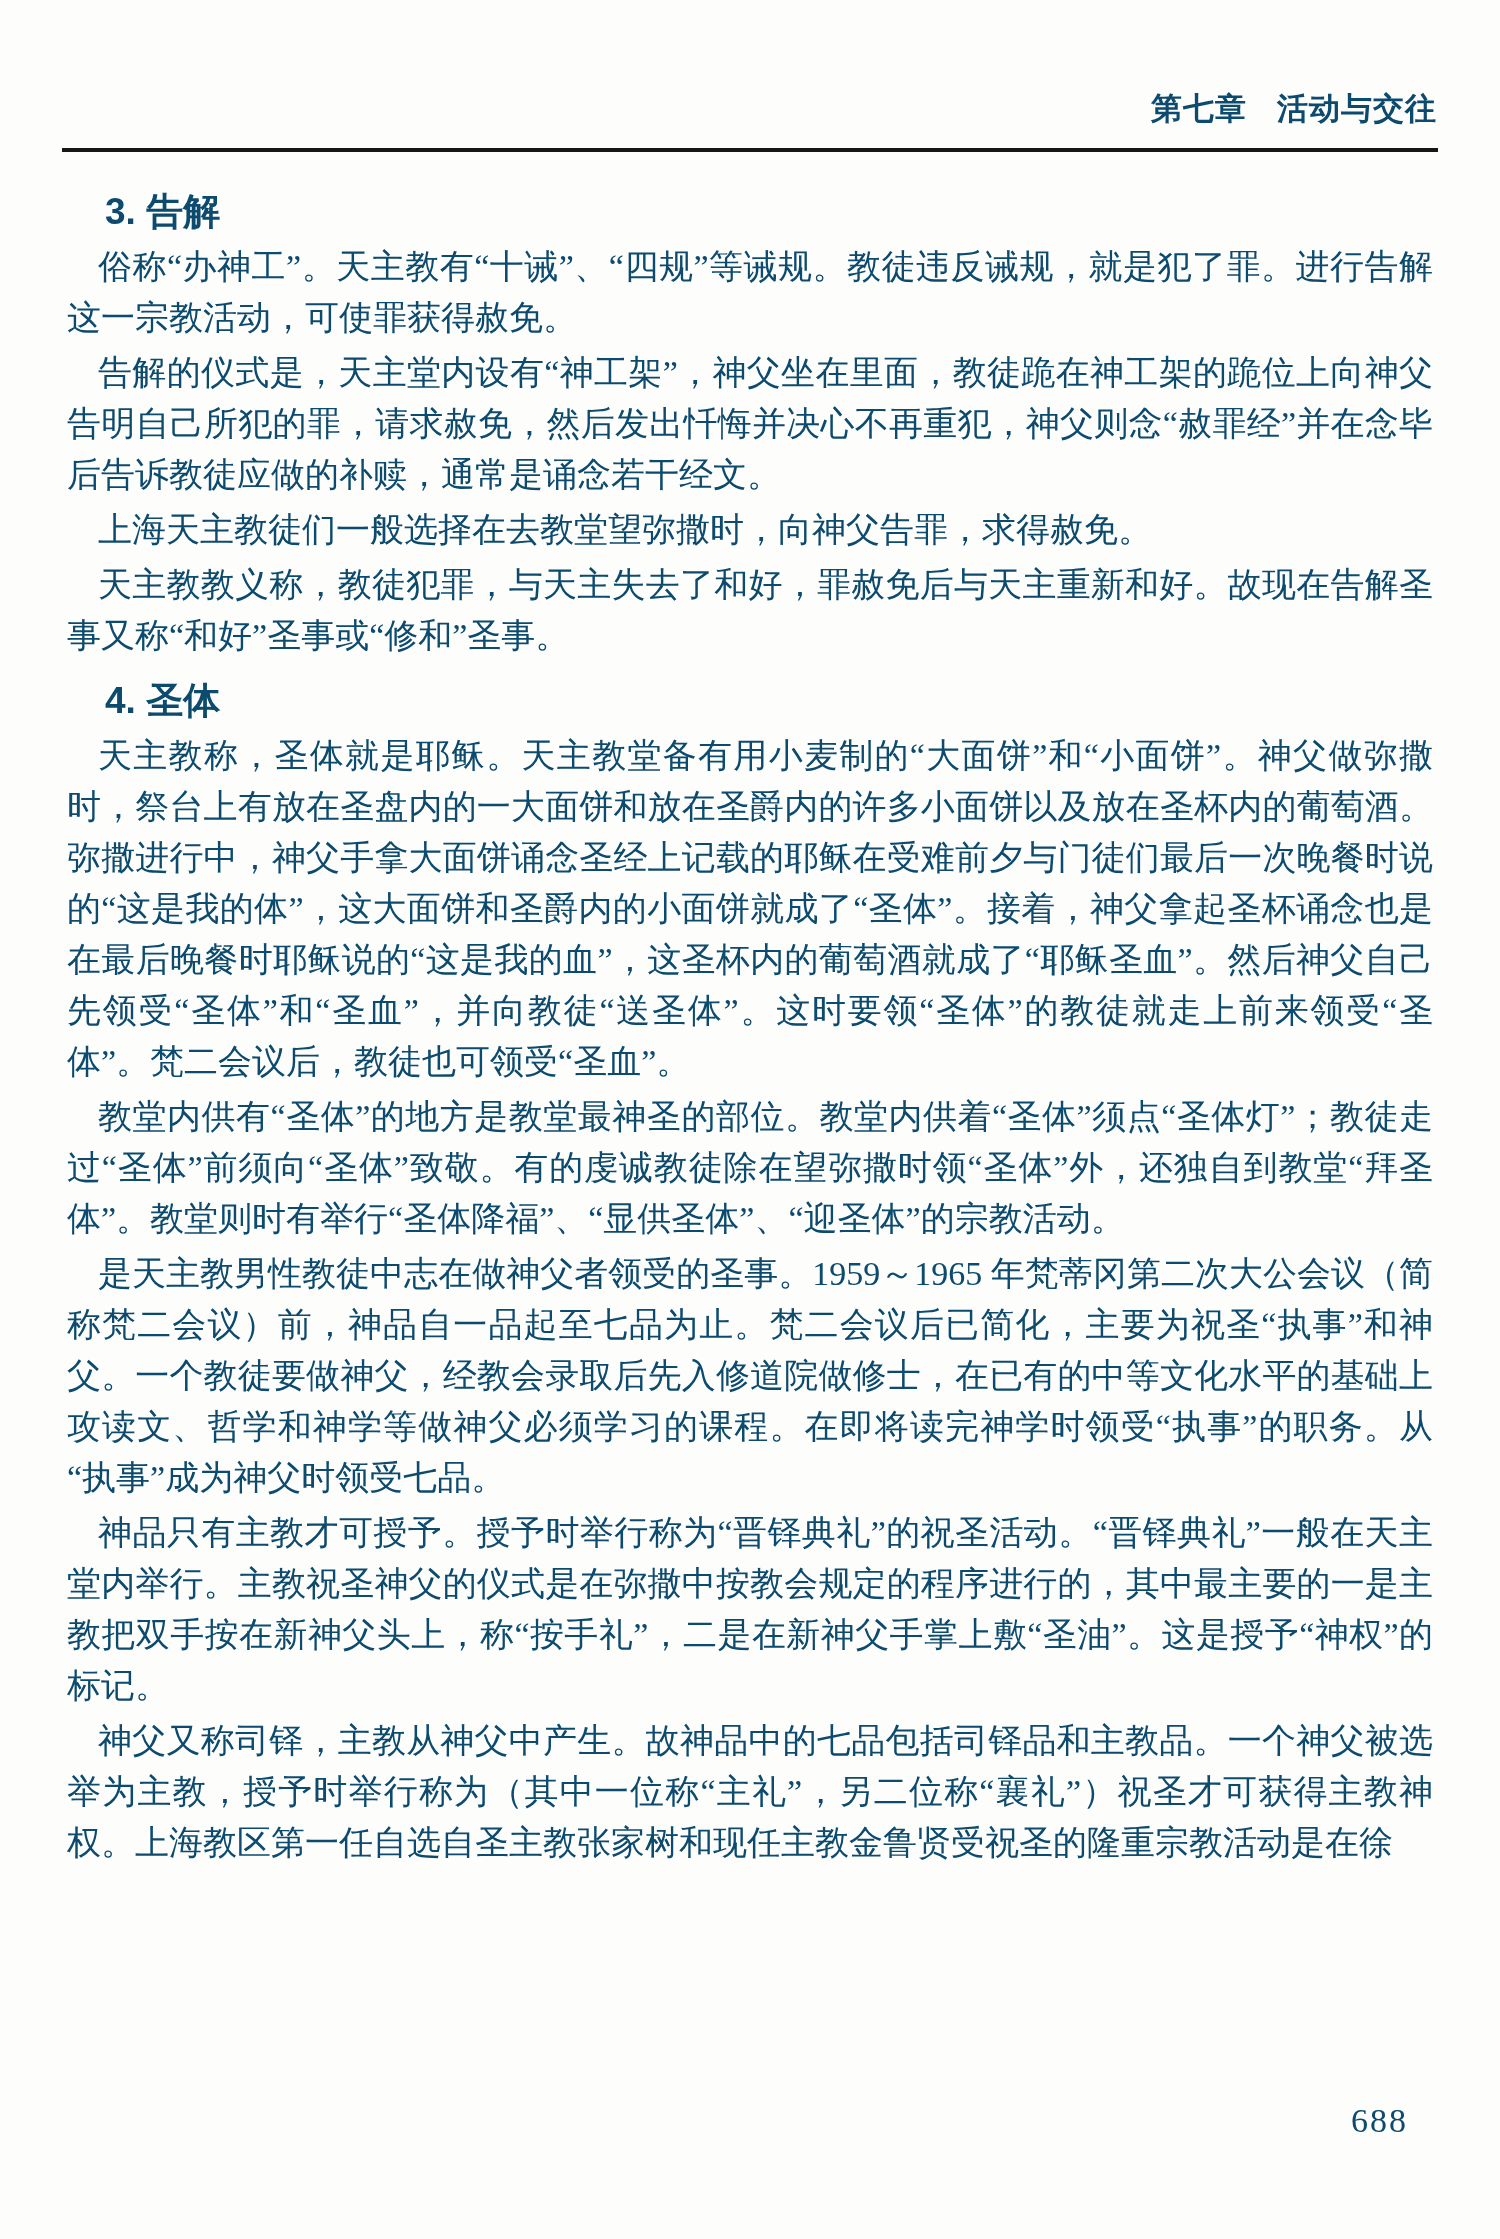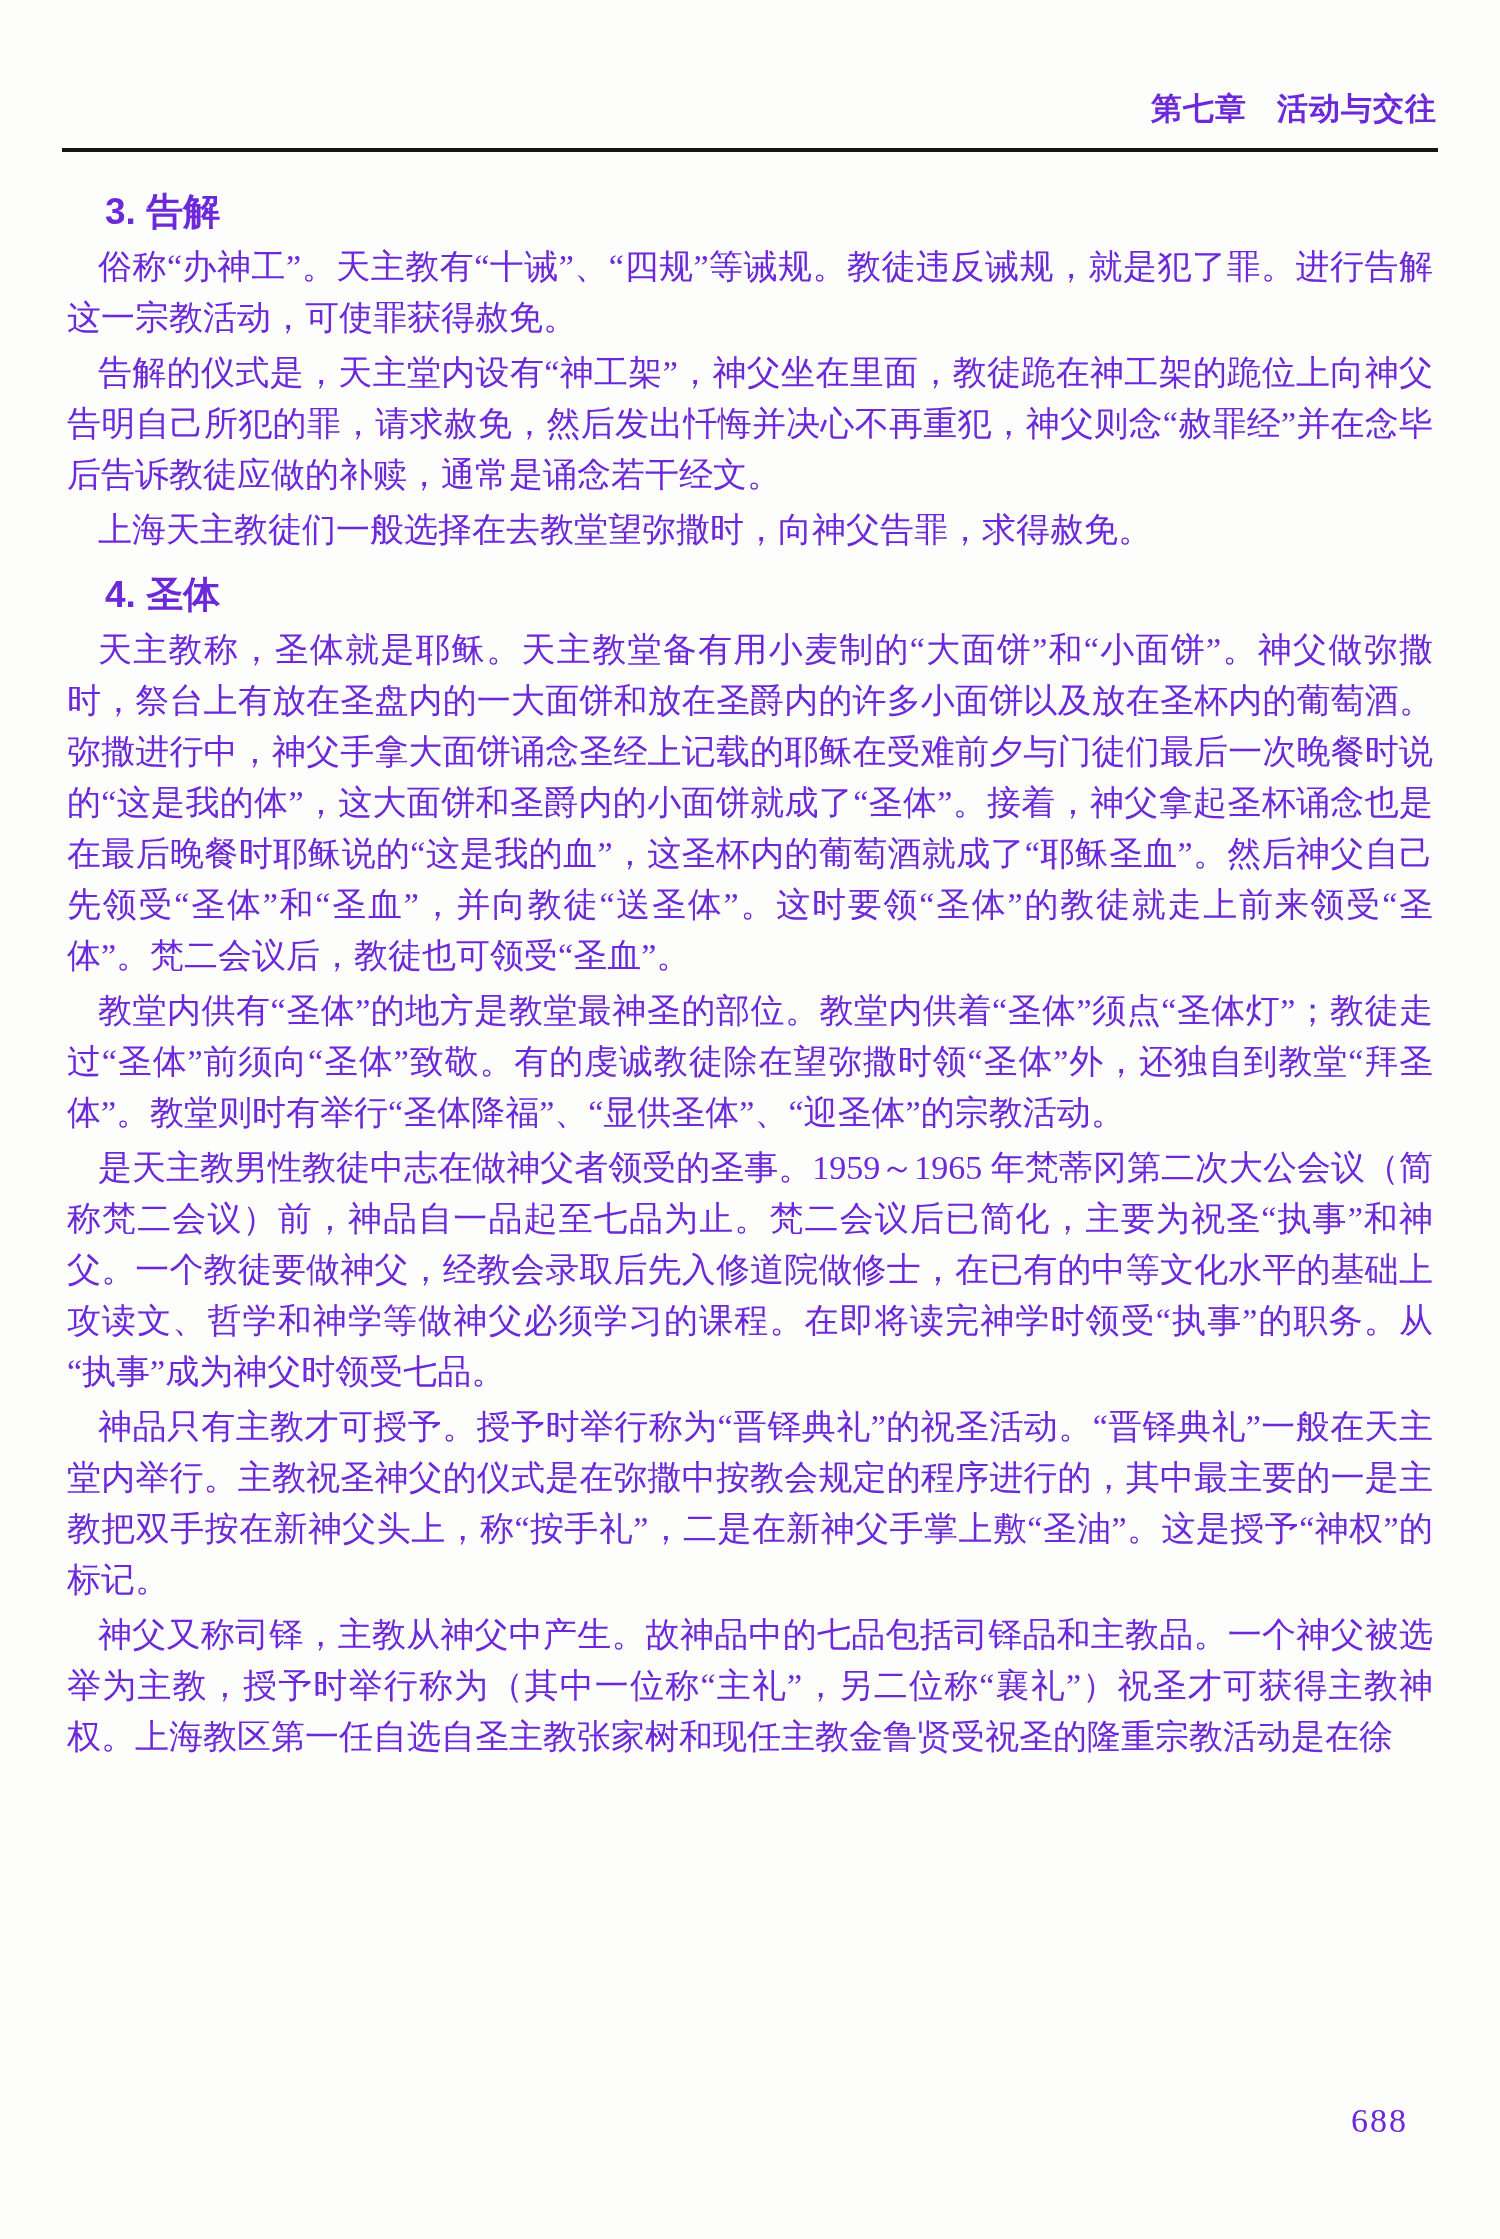--- a/index.html
+++ b/index.html
@@ -2,21 +2,21 @@
 <html lang="zh"><head>
 <meta charset="utf-8">
 <style>
   html, body { margin: 0; padding: 0; background: #e8e8e8; }
   .page {
     position: relative;
     width: 1500px;
     height: 2239px;
     margin: 0 auto;
     background: #fdfdfc;
-    color: #6d28d9;
+    color: #0c4a6e;
     font-family: "Liberation Serif", "DejaVu Serif", serif;
     overflow: hidden;
   }
   .page-header {
     position: absolute;
     top: 90px;
     right: 63px;
     font-family: "Liberation Sans", "DejaVu Sans", sans-serif;
     font-weight: 700;
     font-size: 31px;
@@ -75,20 +75,21 @@
   </div>
 
   <div class="header-rule"></div>
 
   <div class="page-body">
 
     <h2 class="sec-heading">3. 告解</h2>
     <p class="para">俗称“办神工”。天主教有“十诫”、“四规”等诫规。教徒违反诫规，就是犯了罪。进行告解这一宗教活动，可使罪获得赦免。</p>
     <p class="para">告解的仪式是，天主堂内设有“神工架”，神父坐在里面，教徒跪在神工架的跪位上向神父告明自己所犯的罪，请求赦免，然后发出忏悔并决心不再重犯，神父则念“赦罪经”并在念毕后告诉教徒应做的补赎，通常是诵念若干经文。</p>
     <p class="para">上海天主教徒们一般选择在去教堂望弥撒时，向神父告罪，求得赦免。</p>
+    <p class="para">天主教教义称，教徒犯罪，与天主失去了和好，罪赦免后与天主重新和好。故现在告解圣事又称“和好”圣事或“修和”圣事。</p>
 
     <h2 class="sec-heading">4. 圣体</h2>
     <p class="para">天主教称，圣体就是耶稣。天主教堂备有用小麦制的“大面饼”和“小面饼”。神父做弥撒时，祭台上有放在圣盘内的一大面饼和放在圣爵内的许多小面饼以及放在圣杯内的葡萄酒。弥撒进行中，神父手拿大面饼诵念圣经上记载的耶稣在受难前夕与门徒们最后一次晚餐时说的“这是我的体”，这大面饼和圣爵内的小面饼就成了“圣体”。接着，神父拿起圣杯诵念也是在最后晚餐时耶稣说的“这是我的血”，这圣杯内的葡萄酒就成了“耶稣圣血”。然后神父自己先领受“圣体”和“圣血”，并向教徒“送圣体”。这时要领“圣体”的教徒就走上前来领受“圣体”。梵二会议后，教徒也可领受“圣血”。</p>
     <p class="para">教堂内供有“圣体”的地方是教堂最神圣的部位。教堂内供着“圣体”须点“圣体灯”；教徒走过“圣体”前须向“圣体”致敬。有的虔诚教徒除在望弥撒时领“圣体”外，还独自到教堂“拜圣体”。教堂则时有举行“圣体降福”、“显供圣体”、“迎圣体”的宗教活动。</p>
 
     <p class="para">是天主教男性教徒中志在做神父者领受的圣事。1959～1965 年梵蒂冈第二次大公会议（简称梵二会议）前，神品自一品起至七品为止。梵二会议后已简化，主要为祝圣“执事”和神父。一个教徒要做神父，经教会录取后先入修道院做修士，在已有的中等文化水平的基础上攻读文、哲学和神学等做神父必须学习的课程。在即将读完神学时领受“执事”的职务。从“执事”成为神父时领受七品。</p>
     <p class="para">神品只有主教才可授予。授予时举行称为“晋铎典礼”的祝圣活动。“晋铎典礼”一般在天主堂内举行。主教祝圣神父的仪式是在弥撒中按教会规定的程序进行的，其中最主要的一是主教把双手按在新神父头上，称“按手礼”，二是在新神父手掌上敷“圣油”。这是授予“神权”的标记。</p>
     <p class="para">神父又称司铎，主教从神父中产生。故神品中的七品包括司铎品和主教品。一个神父被选举为主教，授予时举行称为（其中一位称“主礼”，另二位称“襄礼”）祝圣才可获得主教神权。上海教区第一任自选自圣主教张家树和现任主教金鲁贤受祝圣的隆重宗教活动是在徐</p>
 
   </div>

